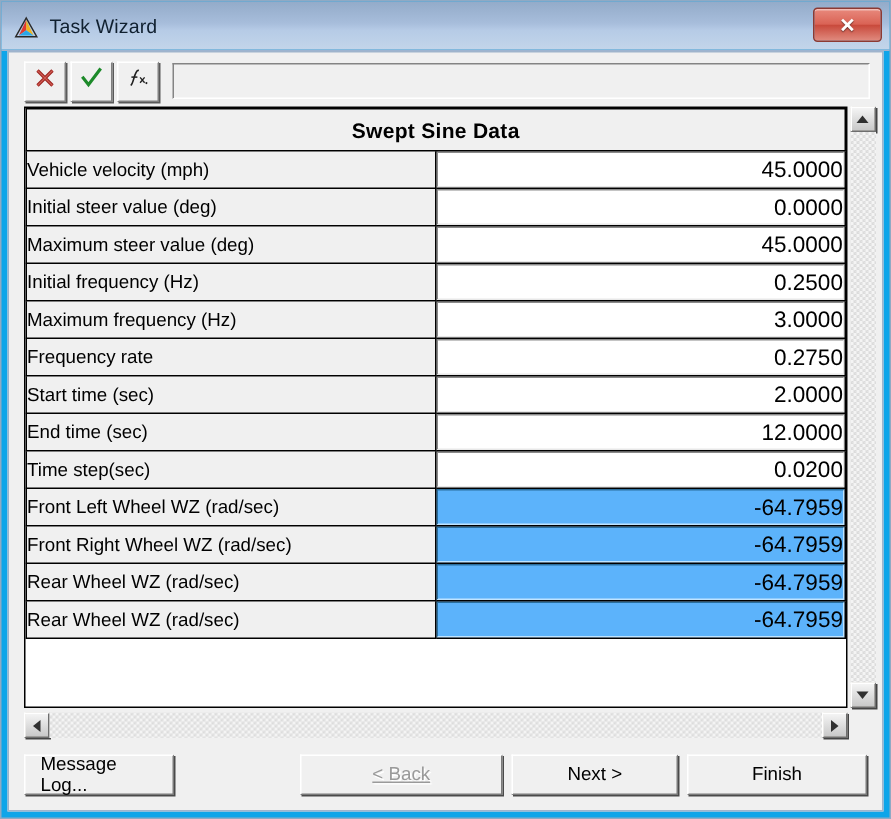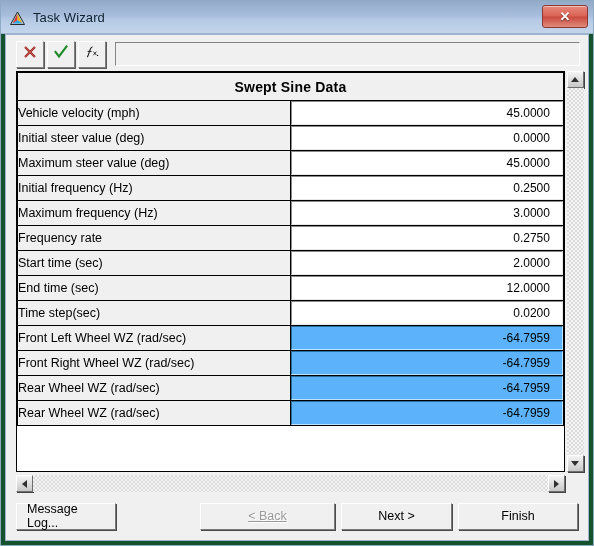--- a/index.html
+++ b/index.html
@@ -14,21 +14,21 @@
     overflow: hidden;
   }
 
   
   #window {
     position: absolute;
     left: 0; top: 0;
     width: 594px;
     height: 546px;
     box-sizing: border-box;
-    background: #14532d;
+    background: #0ea5e9;
     border: 1px solid #8faac4;
     display: flex;
     flex-direction: column;
   }
 
   
   #titlebar {
     position: relative;
     height: 33px;
     flex: 0 0 33px;
@@ -189,22 +189,22 @@
     height: 100%;
     background: #ffffff;
     border-top: 1px solid #8a8a8a;
     border-left: 1px solid #8a8a8a;
     border-right: 1px solid #e8e8e8;
     border-bottom: 1px solid #e8e8e8;
     box-sizing: border-box;
     display: flex;
     align-items: center;
     justify-content: flex-end;
-    padding-right: 12px;
-    font-size: 12px;
+    padding-right: 0;
+    font-size: 15px;
     color: #000;
     cursor: text;
   }
   .value-box.selected {
     background: #5cb3fb;
     color: #000;
     border-top: 1px solid #2a6f9e;
     border-left: 1px solid #2a6f9e;
     border-right: 1px solid #bfe4ff;
     border-bottom: 1px solid #bfe4ff;

